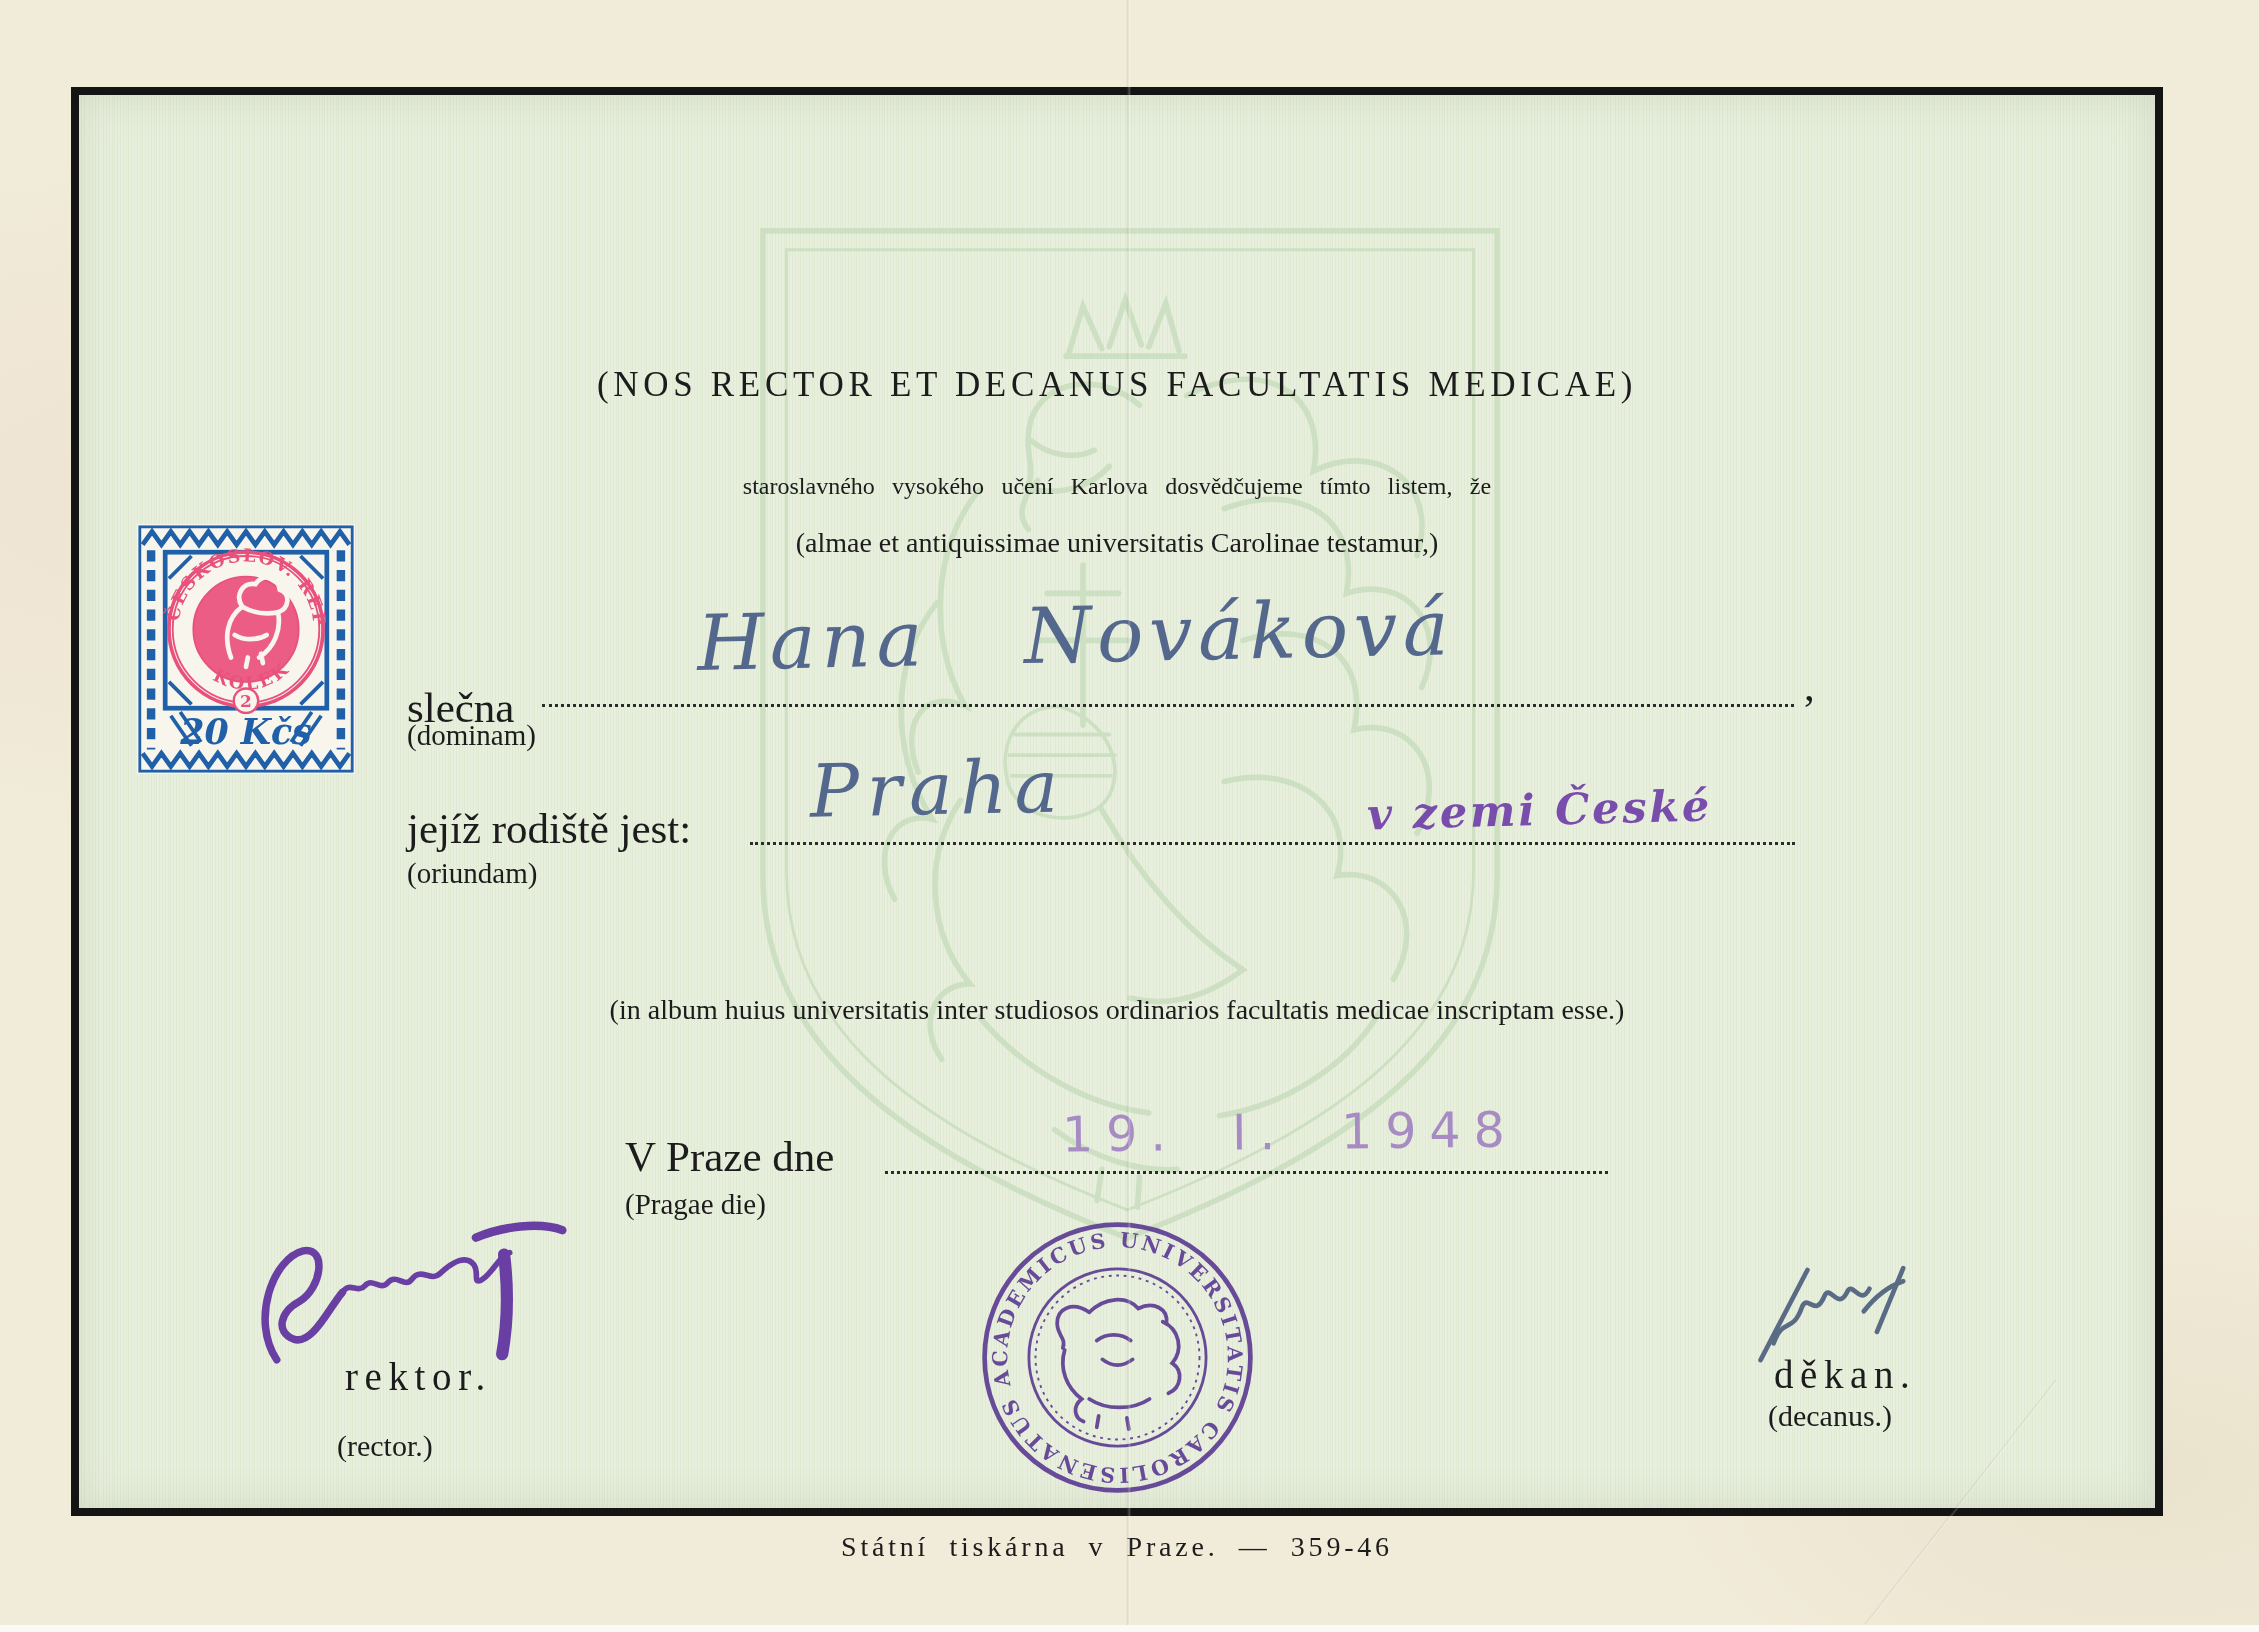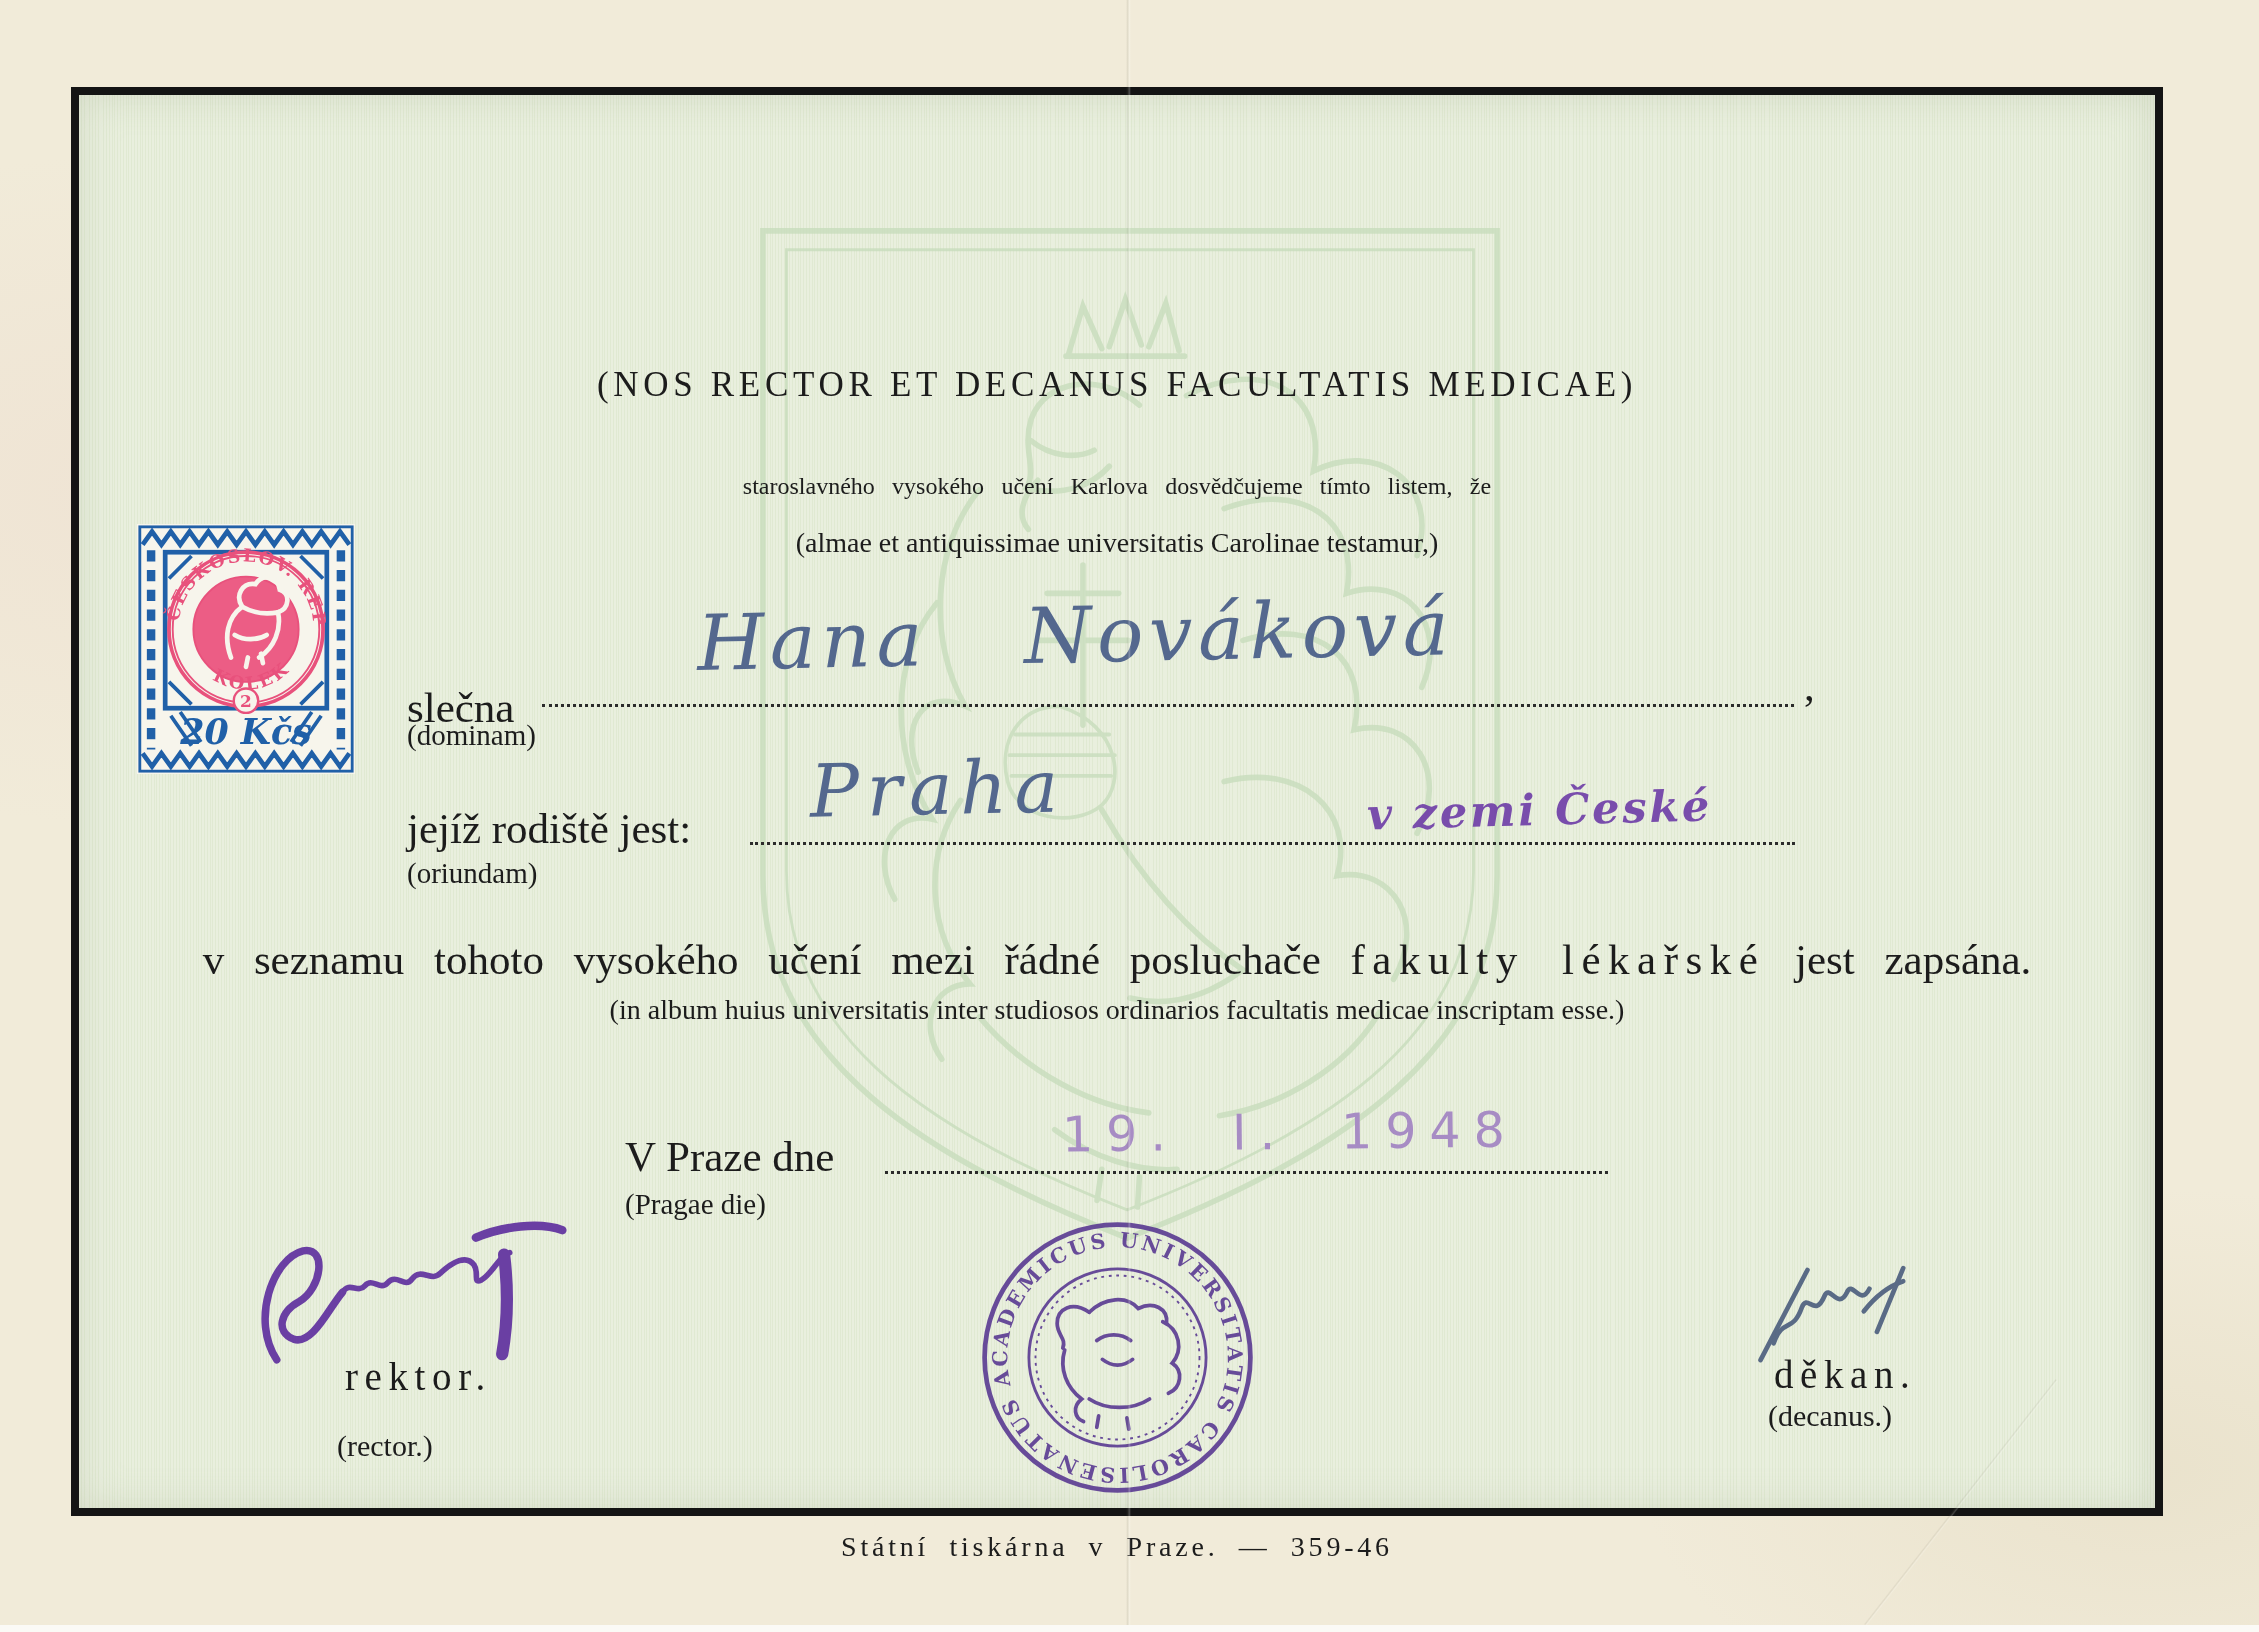--- a/index.html
+++ b/index.html
@@ -151,21 +151,20 @@
   <div class="abs handwritten name-value">Hana Nováková</div>
   <div class="abs label" style="left:1804px; top:661px;">,</div>
   <div class="abs latin" style="left:407px; top:719px;">(dominam)</div>
 
   <div class="abs label" style="left:407px; top:804px;">jejíž rodiště jest:</div>
   <div class="abs dotline" style="left:750px; top:842px; width:1045px;"></div>
   <div class="abs handwritten birth-value">Praha</div>
   <div class="abs purple-stamp">v zemi České</div>
   <div class="abs latin" style="left:407px; top:857px;">(oriundam)</div>
 
-  <div class="abs ctr enroll"><span>v seznamu tohoto vysokého učení mezi řádné posluchače</span> <span class="emph">fakulty lékařské</span> <span>jest zapsána.</span></div>
   <div class="abs ctr enroll-latin">(in album huius universitatis inter studiosos ordinarios facultatis medicae inscriptam esse.)</div>
 
   <div class="abs label" style="left:625px; top:1132px;">V Praze dne</div>
   <div class="abs dotline" style="left:885px; top:1171px; width:723px;"></div>
   <div class="abs date-stamp">19. I. 1948</div>
   <div class="abs latin" style="left:625px; top:1188px;">(Pragae die)</div>
 
   <svg class="abs" style="left:252px; top:1217px;" width="320" height="155" viewBox="0 0 340 165">
     <g fill="none" stroke="#6a3fa3" stroke-linecap="round">
       <path stroke-width="8" d="M26 152 C-2 110 22 44 54 36 C80 31 74 76 50 90 C30 101 24 122 44 130 C64 137 82 96 96 80"></path>

